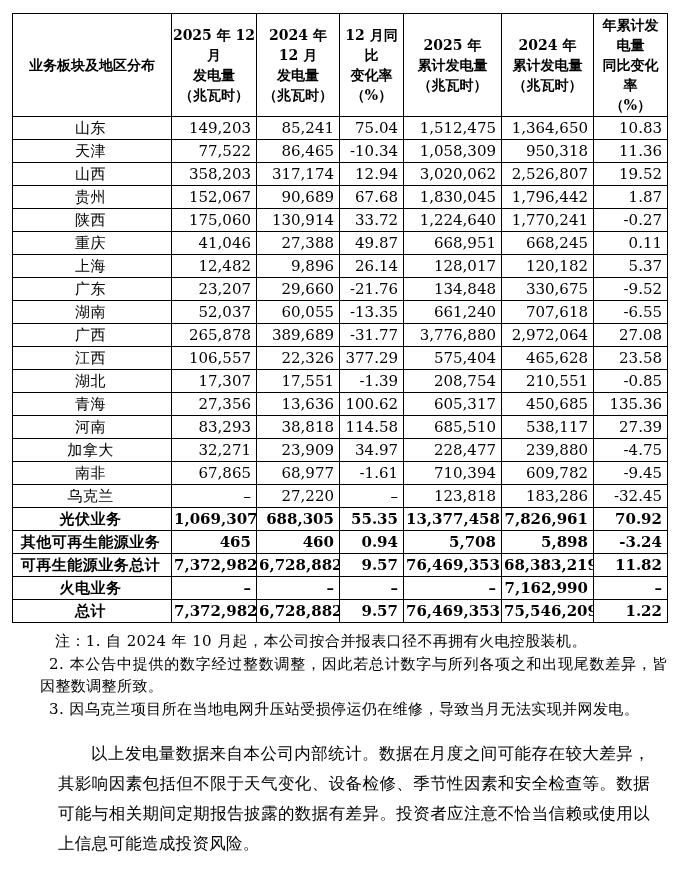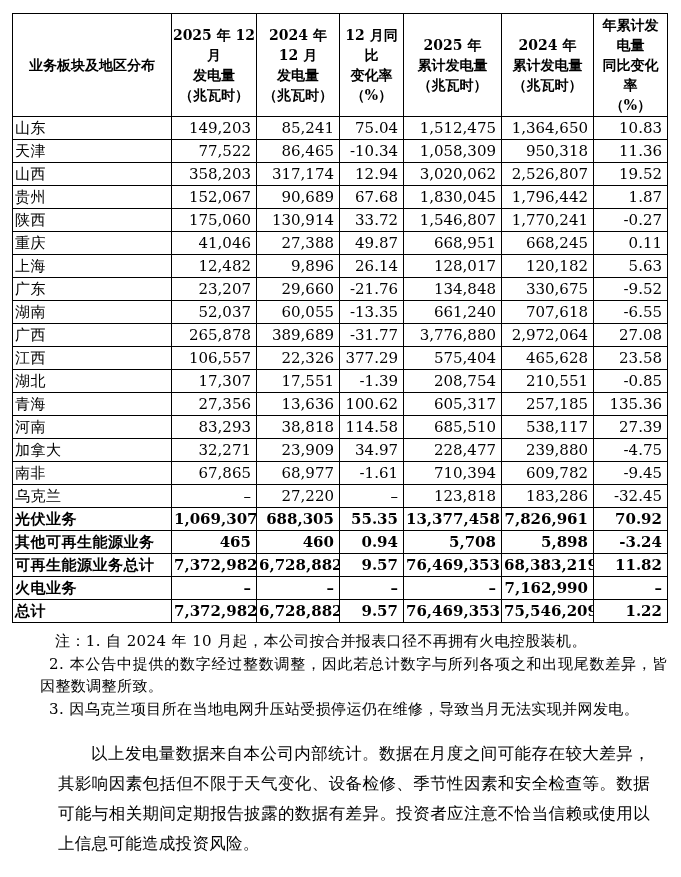--- a/index.html
+++ b/index.html
@@ -32,21 +32,21 @@
     line-height: 20px;
     height: 103px;
     padding: 1px 0;
   }
   table.gen-table td {
     font-size: 15px;
     height: 22px;
     line-height: 22px;
     padding: 0 5px 0 2px;
   }
-  td.cell-label { text-align: left; padding: 0 2px; letter-spacing: 0.5px; }
+  td.cell-label { text-align: center; padding: 0 2px; letter-spacing: 0.5px; }
   td.cell-num { text-align: right; font-variant-numeric: tabular-nums; }
   tr.row-bold td { font-weight: bold; }
 
   .notes {
     margin: 7px 13px 0 40px;
     font-size: 15px;
     line-height: 22.5px;
     letter-spacing: 0.4px;
     text-align: justify;
   }
@@ -138,41 +138,41 @@
           <td class="cell-num">67.68</td>
           <td class="cell-num">1,830,045</td>
           <td class="cell-num">1,796,442</td>
           <td class="cell-num">1.87</td>
         </tr>
         <tr>
           <td class="cell-label">陕西</td>
           <td class="cell-num">175,060</td>
           <td class="cell-num">130,914</td>
           <td class="cell-num">33.72</td>
-          <td class="cell-num">1,546,807</td>
+          <td class="cell-num">1,224,640</td>
           <td class="cell-num">1,770,241</td>
           <td class="cell-num">-0.27</td>
         </tr>
         <tr>
           <td class="cell-label">重庆</td>
           <td class="cell-num">41,046</td>
           <td class="cell-num">27,388</td>
           <td class="cell-num">49.87</td>
           <td class="cell-num">668,951</td>
           <td class="cell-num">668,245</td>
           <td class="cell-num">0.11</td>
         </tr>
         <tr>
           <td class="cell-label">上海</td>
           <td class="cell-num">12,482</td>
           <td class="cell-num">9,896</td>
           <td class="cell-num">26.14</td>
           <td class="cell-num">128,017</td>
           <td class="cell-num">120,182</td>
-          <td class="cell-num">5.63</td>
+          <td class="cell-num">5.37</td>
         </tr>
         <tr>
           <td class="cell-label">广东</td>
           <td class="cell-num">23,207</td>
           <td class="cell-num">29,660</td>
           <td class="cell-num">-21.76</td>
           <td class="cell-num">134,848</td>
           <td class="cell-num">330,675</td>
           <td class="cell-num">-9.52</td>
         </tr>
@@ -211,21 +211,21 @@
           <td class="cell-num">208,754</td>
           <td class="cell-num">210,551</td>
           <td class="cell-num">-0.85</td>
         </tr>
         <tr>
           <td class="cell-label">青海</td>
           <td class="cell-num">27,356</td>
           <td class="cell-num">13,636</td>
           <td class="cell-num">100.62</td>
           <td class="cell-num">605,317</td>
-          <td class="cell-num">257,185</td>
+          <td class="cell-num">450,685</td>
           <td class="cell-num">135.36</td>
         </tr>
         <tr>
           <td class="cell-label">河南</td>
           <td class="cell-num">83,293</td>
           <td class="cell-num">38,818</td>
           <td class="cell-num">114.58</td>
           <td class="cell-num">685,510</td>
           <td class="cell-num">538,117</td>
           <td class="cell-num">27.39</td>

